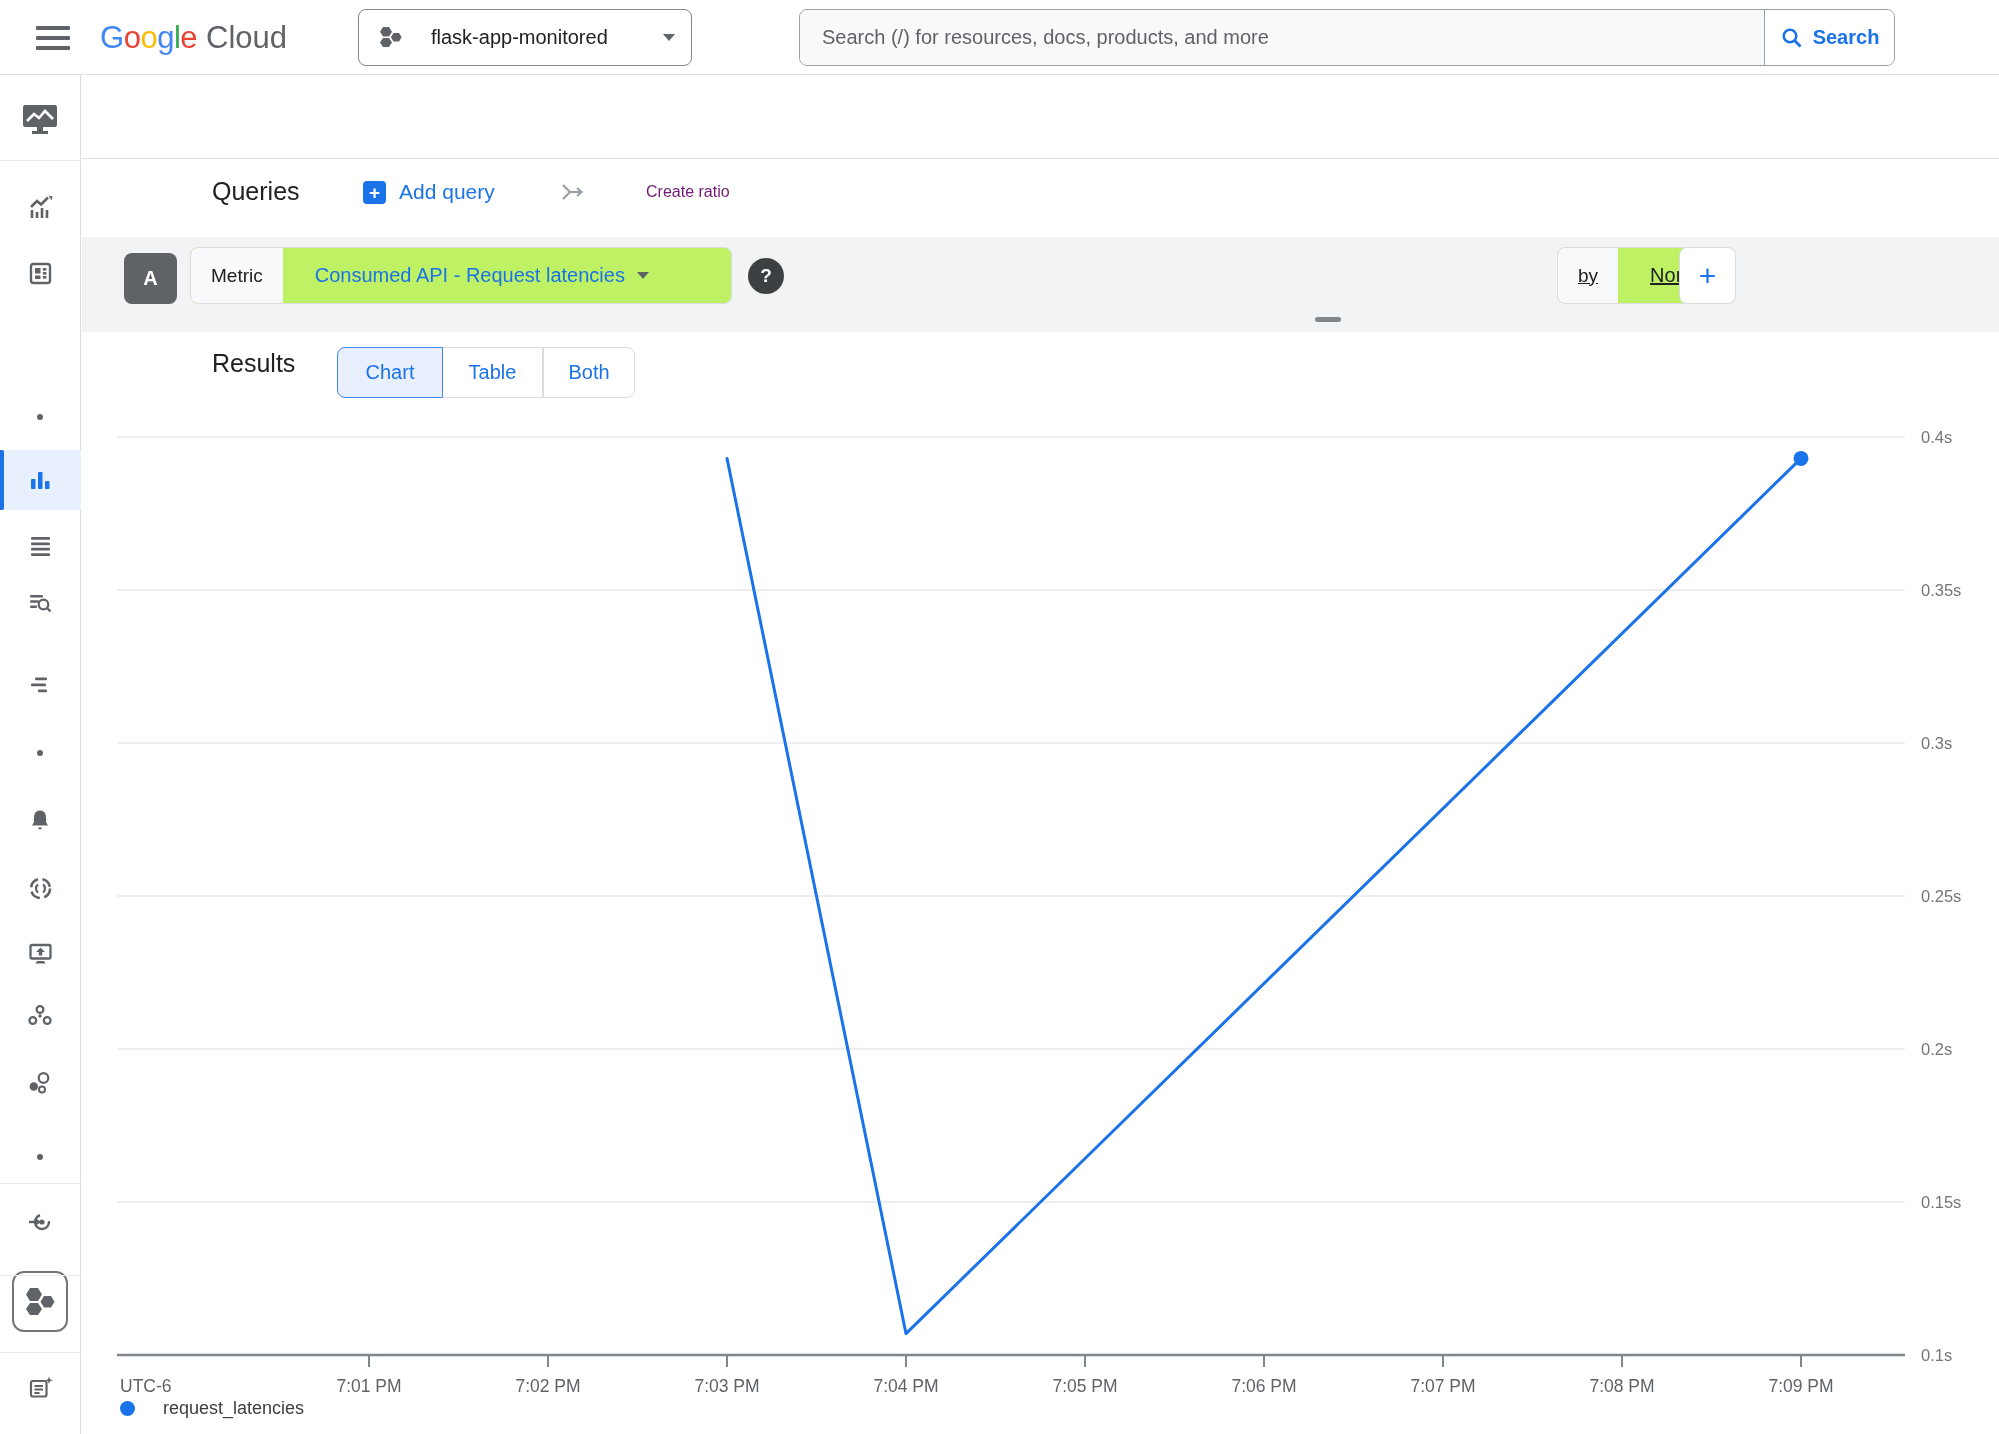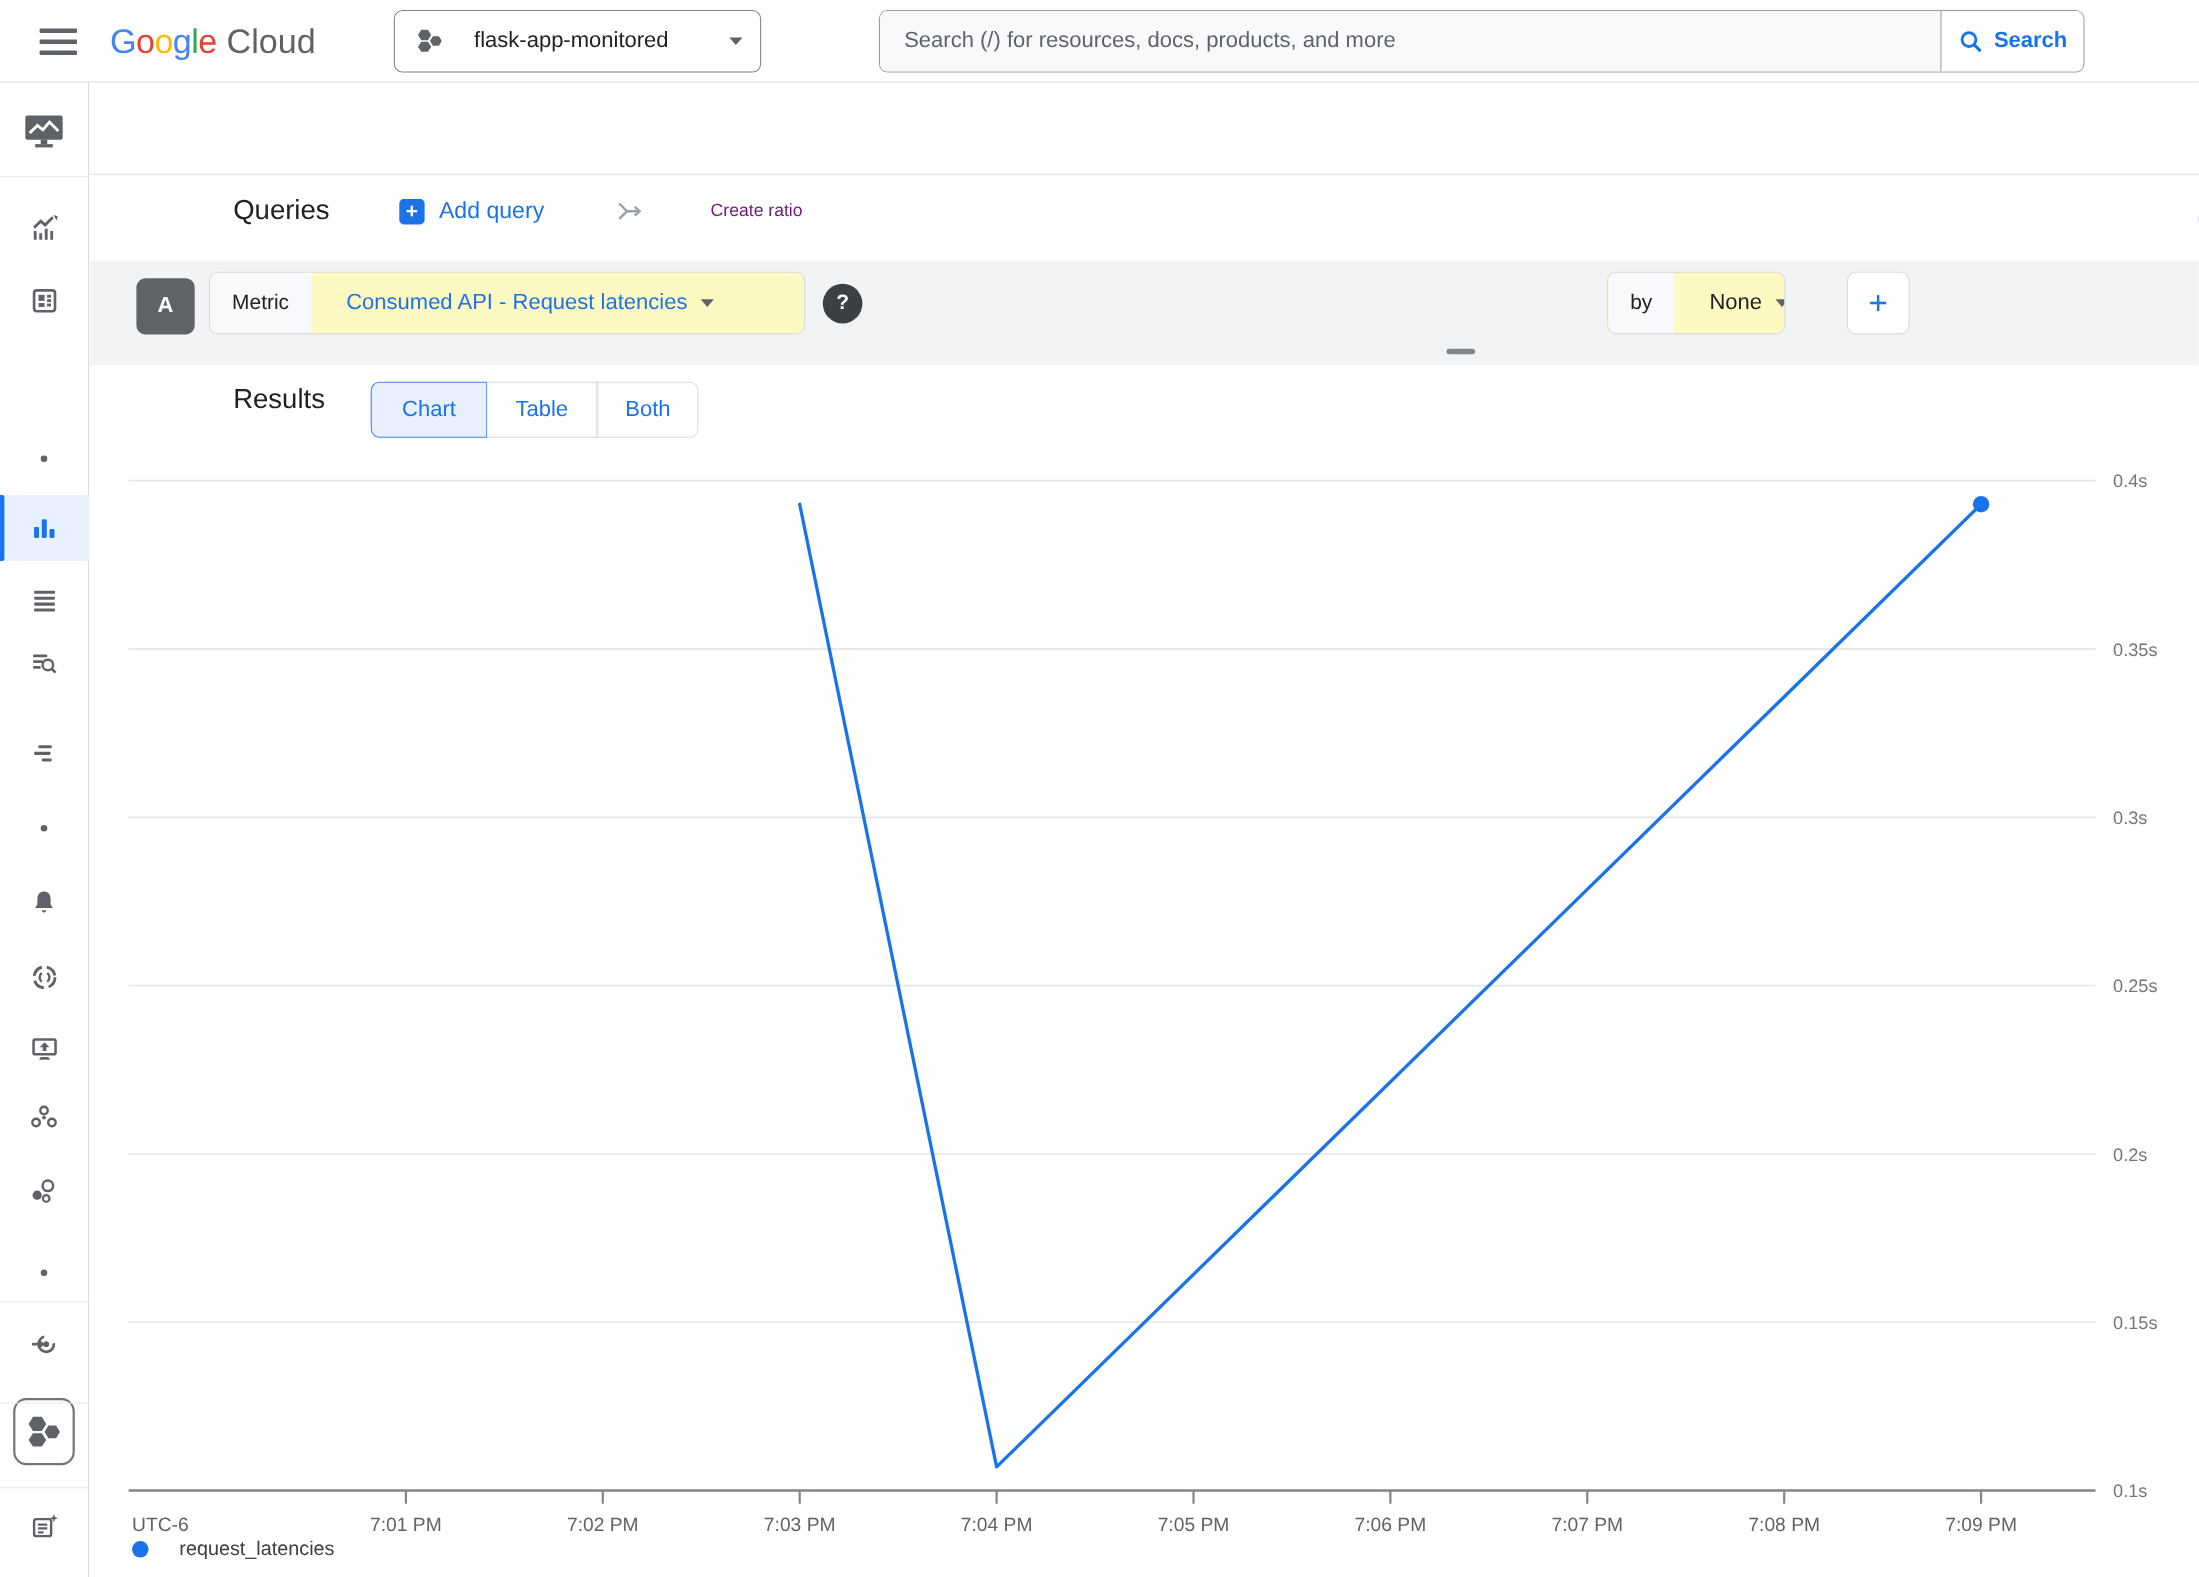--- a/index.html
+++ b/index.html
@@ -47,32 +47,32 @@
   #queries-heading { left:130px; top:17px; font-size:25px; color:#202124; }
   #add-query { left:281px; top:20px; display:flex; align-items:center; gap:13px; cursor:pointer; }
   #add-query .plusbox { width:23px; height:23px; background:#1a73e8; border-radius:4px; color:#fff; font-size:19px; font-weight:bold; display:flex; align-items:center; justify-content:center; line-height:1; }
   #add-query .alabel { color:#1a73e8; font-size:21px; font-weight:500;text-align:center; }
   #create-ratio { left:478px; top:20px; display:flex; align-items:center; gap:12px; cursor:default; }
   #create-ratio .rlabel { color:#701a75; font-size:16px;margin-left:48px; }
 
   
   #query-band { left:82px; top:237px; width:1917px; height:95px; background:#f1f3f4; }
   #query-letter { left:42px; top:16px; width:53px; height:51px; background:#5f6368; border-radius:8px; color:#fff; font-size:20px; font-weight:bold; display:flex; align-items:center; justify-content:center; cursor:pointer; position:absolute; }
-  .pill { position:absolute; top:10px; height:57px; background:#fef9c3; border:1px solid #dadce0; border-radius:8px; display:flex; align-items:center; overflow:hidden; }
+  .pill { position:absolute; top:10px; height:57px; background:#bef264; border:1px solid #dadce0; border-radius:8px; display:flex; align-items:center; overflow:hidden; }
   .pill .plab { height:100%; display:flex; align-items:center; background:#f8f9fa; padding:0 20px; font-size:19px; color:#202124; white-space:nowrap; }
   .pill .pval { font-size:20px; white-space:nowrap; margin-left:32px; }
   .pill .caret { margin:0 16px 0 12px; }
   #metric-pill { left:108px; width:542px; }
   #metric-pill .pval { color:#1a73e8; }
   #help-btn { position:absolute; left:666px; top:21px; width:36px; height:36px; border-radius:50%; background:#3c4043; color:#fff; font-size:19px; font-weight:bold; display:flex; align-items:center; justify-content:center; cursor:pointer; }
   #filter-pill { left:717px; width:330px; }
   #filter-input { border:none; outline:none; font-size:20px; font-family:inherit; color:#202124; margin-left:18px; width:190px; background:#fff; }
   #filter-input::placeholder { color:#80868b; opacity:1; }
   #agg-pill { left:1063px; width:360px; }
-  #by-pill { left:1379px; width:162px; }
+  #by-pill { left:1475px; width:162px;text-decoration:underline; }
   #add-agg-btn { position:absolute; left:1597px; top:10px; width:57px; height:57px; background:#fff; border:1px solid #dadce0; border-radius:8px; color:#1a73e8; font-size:30px; display:flex; align-items:center; justify-content:center; cursor:pointer; line-height:1; }
   #drag-handle { position:absolute; left:1233px; top:80px; width:26px; height:5px; background:#80868b; border-radius:3px; cursor:ns-resize; }
 
   
   #results-row { left:82px; top:332px; width:1917px; height:78px; background:#fff;padding-left:22px; }
   #results-heading { left:130px; top:17px; font-size:25px; color:#202124; }
   #view-toggle { position:absolute; left:255px; top:15px; height:51px; display:flex; }
   .tog { height:100%; display:flex; align-items:center; justify-content:center; font-size:20px; color:#1a73e8; border:1px solid #dadce0; background:#fff; cursor:pointer; }
   #tab-chart { width:106px; border-radius:8px 0 0 8px; background:#e8f0fe; border:1px solid #4285f4; }
   #tab-table { width:100px; border-left:none; }

